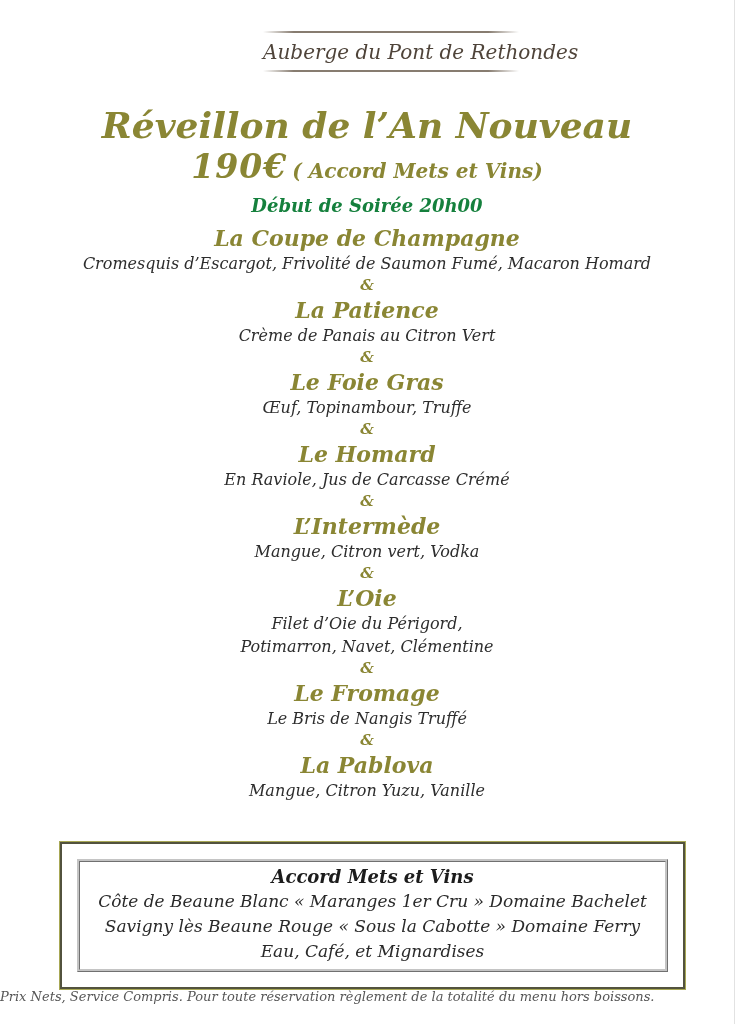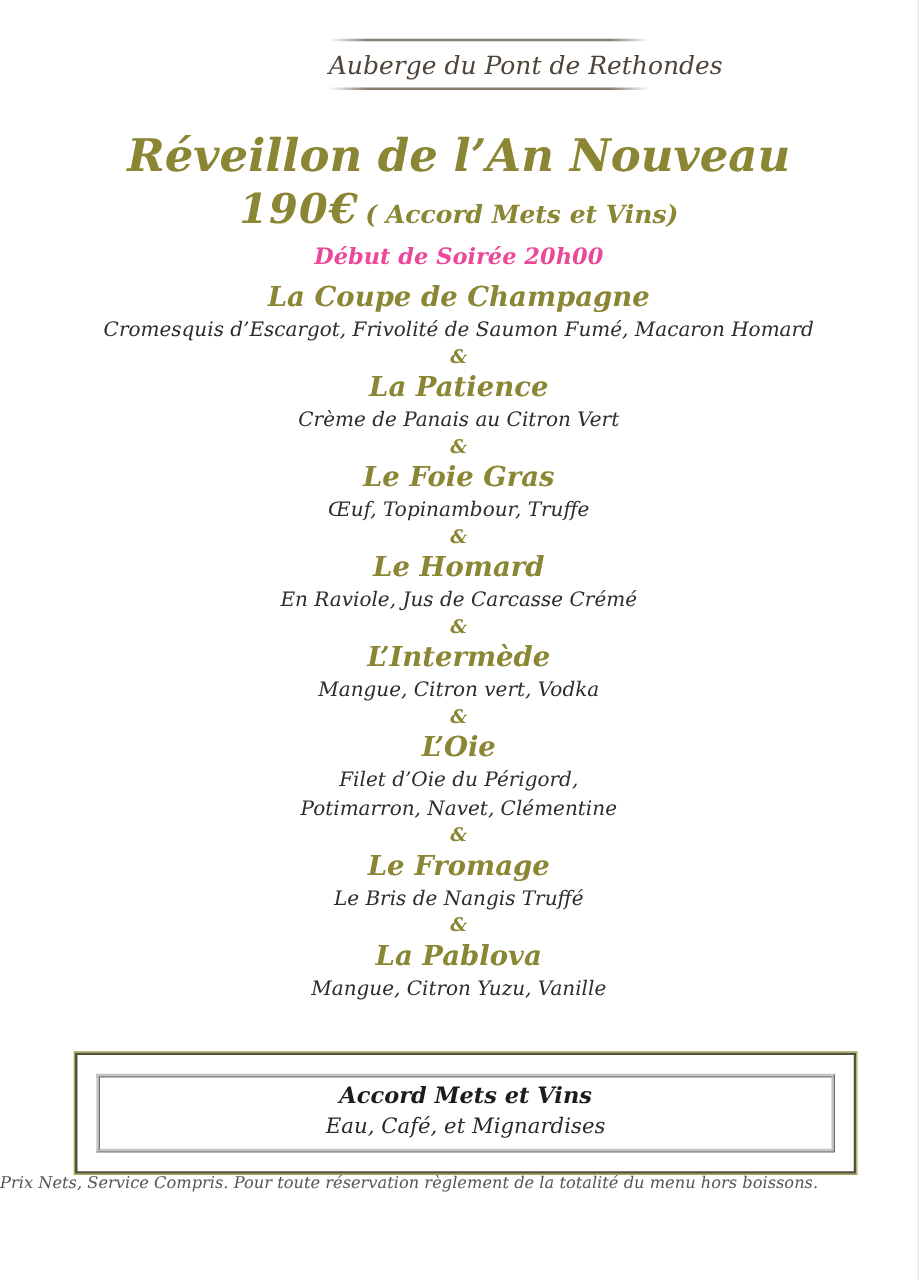--- a/index.html
+++ b/index.html
@@ -41,21 +41,21 @@
   .menu-title {
     margin: 7px 0 0; text-align: center;
     font-size: 36px; line-height: 42px; font-weight: bold;
     color: #8a8634;
   }
   .price-line { text-align: center; line-height: 42px; color: #8a8634; }
   .price { font-size: 33px; font-weight: bold; letter-spacing: 1px; }
   .price-note { font-size: 20px; font-weight: bold; }
   .start-time {
     text-align: center; font-size: 18px; font-weight: bold;
-    color: #ec4899; line-height: 24px;
+    color: #15803d; line-height: 24px;
   }
 
   
   .courses { margin-top: 6px; text-align: center; }
   .course-name { margin: 0; font-size: 22px; line-height: 28px; font-weight: bold; color: #8a8634; }
   .course-line { margin: 0; font-size: 16px; line-height: 23px; color: #2d2d2d; font-weight: 500; }
   .amp { font-size: 15px; line-height: 21px; color: #8a8634; font-weight: bold; }
 
   
   .pairing-box {
@@ -138,18 +138,20 @@
     <section class="course">
       <h3 class="course-name">La Pablova</h3>
       <p class="course-line">Mangue, Citron Yuzu, Vanille</p>
     </section>
   </main>
 
 <div class="pairing-box">
   <div class="pairing-inner">
     <h4 class="pairing-title">Accord Mets et Vins</h4>
     <div>
+        <p class="pairing-line">Côte de Beaune Blanc « Maranges 1er Cru » Domaine Bachelet</p>
+        <p class="pairing-line">Savigny lès Beaune Rouge « Sous la Cabotte » Domaine Ferry</p>
         <p class="pairing-line">Eau, Café, et Mignardises</p>
       </div>
   </div>
 </div>
 
 <div class="footer-note">Prix Nets, Service Compris. Pour toute réservation règlement de la totalité du menu hors boissons.</div>
 
 </body></html>

